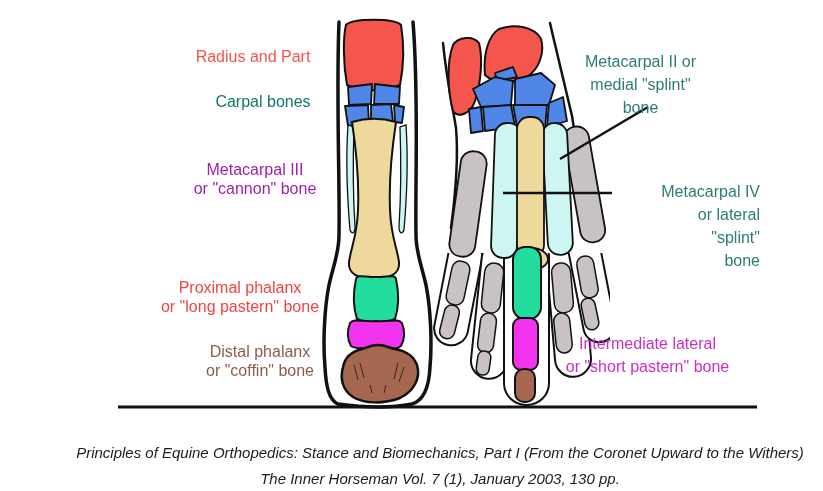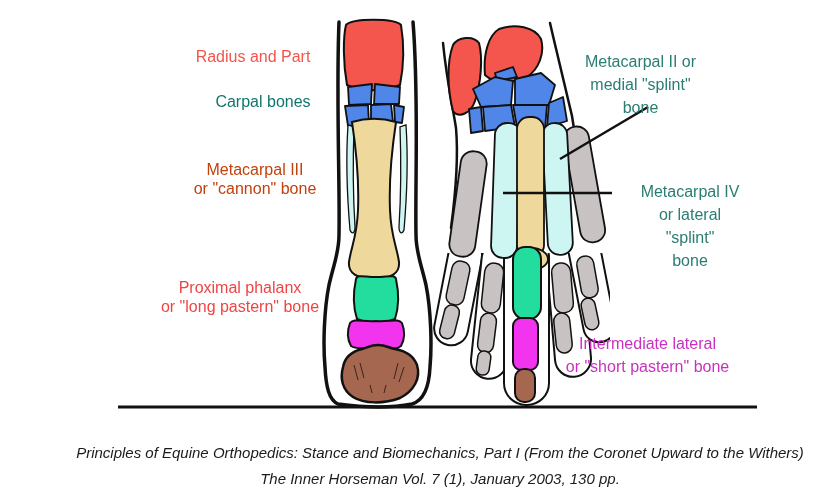--- a/index.html
+++ b/index.html
@@ -5,21 +5,21 @@
   html,body { margin:0; padding:0; background:#ffffff; }
   .stage {
     position:relative; width:823px; height:491px; background:#ffffff;
     overflow:hidden; font-family:"Liberation Sans", sans-serif;
   }
   .lbl {
     position:absolute; font-size:16px; line-height:19px; text-align:center;
     white-space:nowrap;
   }
   .lbl-right { line-height:23px; }
-  .lbl-left-align { text-align:center; }
+  .lbl-left-align { text-align:right; }
   .illu { position:absolute; }
   .overlay { position:absolute; left:0; top:0; pointer-events:none; }
   .caption {
     position:absolute; left:55px; top:440px; width:770px; text-align:center;
     font-style:italic; font-size:15px; line-height:26px; color:#1b1b1b;
     font-family:"Liberation Sans", sans-serif;
   }
 </style>
 </head>
 <body>
@@ -137,30 +137,34 @@
   <svg class="overlay" width="823" height="491" viewBox="0 0 823 491">
     <line x1="118" y1="407" x2="757" y2="407" stroke="#111111" stroke-width="3"></line>
     <line x1="648" y1="107" x2="560" y2="159" stroke="#111111" stroke-width="2.5"></line>
     <line x1="503" y1="193" x2="612" y2="193" stroke="#111111" stroke-width="2.5"></line>
   </svg>
 
   <div class="lbl" style="left: 158px; top: 47px; width: 190px; color: rgb(244, 84, 76);">Radius and Part</div>
 
   <div class="lbl" style="left: 168px; top: 92px; width: 190px; color: #0f766e;">Carpal bones</div>
 
-  <div class="lbl" style="left: 160px; top: 160px; width: 190px; color: #c2410c;">
+  <div class="lbl" style="left: 160px; top: 160px; width: 190px; color: #a21caf;">
     <div>Metacarpal III</div>
     <div>or "cannon" bone</div>
   </div>
 
   <div class="lbl" style="left: 145px; top: 278px; width: 190px; color: #ef4444;">
     <div>Proximal phalanx</div>
     <div>or "long pastern" bone</div>
   </div>
 
+  <div class="lbl" style="left: 165px; top: 342px; width: 190px; color: rgb(139, 93, 74);">
+    <div>Distal phalanx</div>
+    <div>or "coffin" bone</div>
+  </div>
 
   <div class="lbl lbl-right" style="left: 558px; top: 50px; width: 165px; color: rgb(42, 125, 114);">
     <div>Metacarpal II or</div>
     <div>medial "splint"</div>
     <div>bone</div>
   </div>
 
   <div class="lbl lbl-right lbl-left-align" style="left: 620px; top: 180px; width: 140px; color: rgb(42, 125, 114);">
     <div>Metacarpal IV</div>
     <div>or lateral</div>

